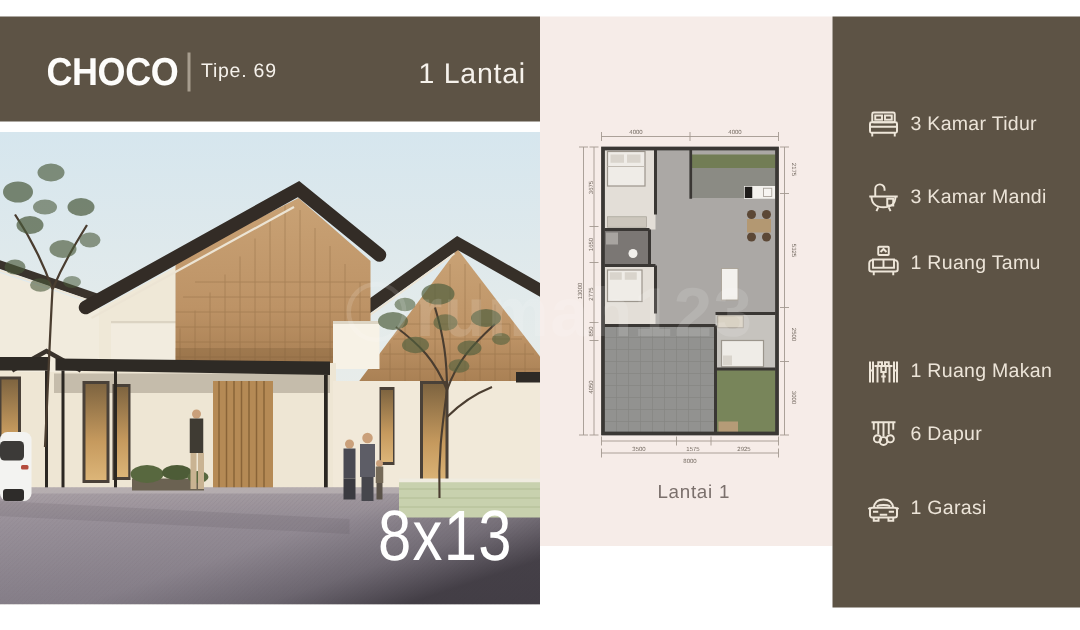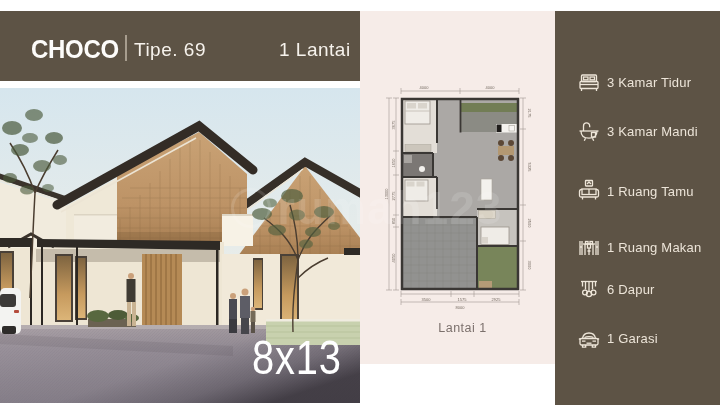--- a/index.html
+++ b/index.html
@@ -1,21 +1,21 @@
 <!DOCTYPE html>
 <html><head>
 <meta charset="utf-8">
 <style>
   html,body{margin:0;padding:0;}
   body{width:720px;height:420px;background:#ffffff;font-family:"Liberation Sans",sans-serif;overflow:hidden;}
   .page{position:relative;width:720px;height:420px;background:#fff;}
   .header{position:absolute;left:0;top:11px;width:360px;height:70px;background:#5d5345;}
   .h-choco{position:absolute;left:31px;top:33.5px;font-size:24px;font-weight:700;color:#fdfcfa;letter-spacing:-0.3px;transform:scaleY(1.08);transform-origin:top left;}
   .h-bar{position:absolute;left:125px;top:35px;width:2px;height:26px;background:#a79d8e;}
-  .h-tipe{position:absolute;left:134px;top:39px;font-size:19px;font-weight:400;color:#f6f2ec;letter-spacing:0.5px;}
+  .h-tipe{position:absolute;left:134px;top:39px;font-size:13px;font-weight:400;color:#f6f2ec;letter-spacing:0.5px;}
   .h-lantai{position:absolute;left:268px;top:39px;font-size:19px;font-weight:400;color:#f6f2ec;letter-spacing:0.5px;margin-left:11px;}
   .photo{position:absolute;left:0;top:88px;width:360px;height:315px;}
   .mid{position:absolute;left:360px;top:11px;width:195px;height:353px;background:#f6ece8;}
   .cap{position:absolute;left:5px;top:309.5px;width:195px;text-align:center;font-size:12.5px;color:#7b706c;letter-spacing:0.5px;}
   .panel{position:absolute;left:555px;top:11px;width:165px;height:394px;background:#5d5345;}
   .row{position:absolute;left:0;width:161px;height:34px;}
   .row .ic{position:absolute;left:22px;top:50%;transform:translateY(-50%);}
   .row .tx{position:absolute;left:52px;top:50%;transform:translateY(-50%);font-size:13px;color:#ece4d8;letter-spacing:0.2px;white-space:nowrap;}
   .wm{position:absolute;left:231px;top:181px;color:rgba(255,255,255,0.13);font-size:46px;font-weight:700;letter-spacing:1px;display:flex;align-items:center;}
   .wm .circ{width:34px;height:34px;border:3px solid rgba(255,255,255,0.13);border-radius:50%;margin-right:6px;display:flex;align-items:center;justify-content:center;font-size:24px;color:rgba(255,255,255,0.0);}
@@ -381,21 +381,21 @@
   <div class="row" style="top:102.5px;">
     <svg class="ic" width="24" height="24" viewBox="0 0 24 24" fill="none" stroke="#eee6d9" stroke-width="1.3">
       <path d="M6.5 12 V7 a3.1 3.1 0 0 1 6.2 0 v1.2"></path>
       <line x1="2.5" y1="12" x2="21.5" y2="12"></line>
       <path d="M4 12 c0 4.8 3.2 7.2 8 7.2 s8 -2.4 8 -7.2"></path>
       <rect x="14.5" y="13.5" width="4" height="4.5"></rect>
       <path d="M8.5 19.2 l-1.2 2.6 M15.5 19.2 l1.2 2.6"></path>
     </svg>
     <div class="tx">3 Kamar Mandi</div>
   </div>
-  <div class="row" style="top:163px;">
+  <div class="row" style="top:147px;">
     <svg class="ic" width="24" height="24" viewBox="0 0 24 24" fill="none" stroke="#eee6d9" stroke-width="1.3">
       <rect x="8.5" y="1.5" width="7" height="5.5" rx="0.5"></rect>
       <path d="M10 5 l2-2 2 2"></path>
       <rect x="5" y="10" width="14" height="5.5"></rect>
       <line x1="12" y1="10" x2="12" y2="15.5"></line>
       <path d="M5 10.5 a2 2 0 0 0 -2.5 2 v4 a1.5 1.5 0 0 0 1.5 1.5 h16 a1.5 1.5 0 0 0 1.5 -1.5 v-4 a2 2 0 0 0 -2.5 -2"></path>
       <path d="M5.5 18 v2.5 M18.5 18 v2.5"></path>
     </svg>
     <div class="tx">1 Ruang Tamu</div>
   </div>

